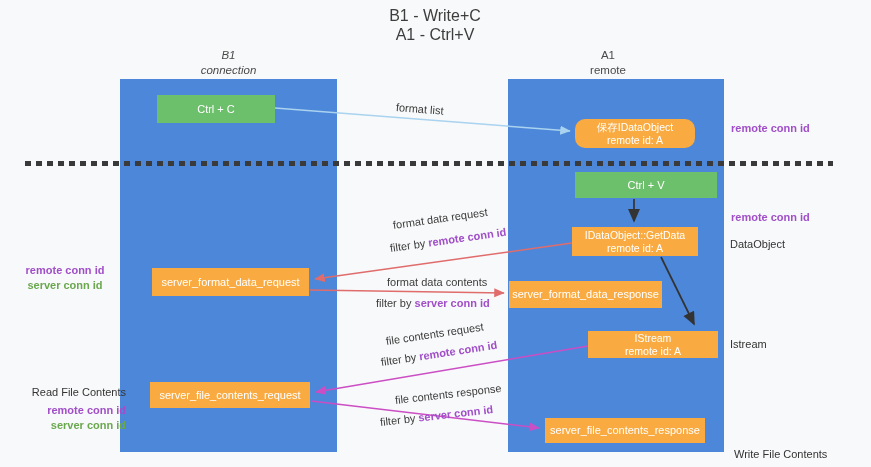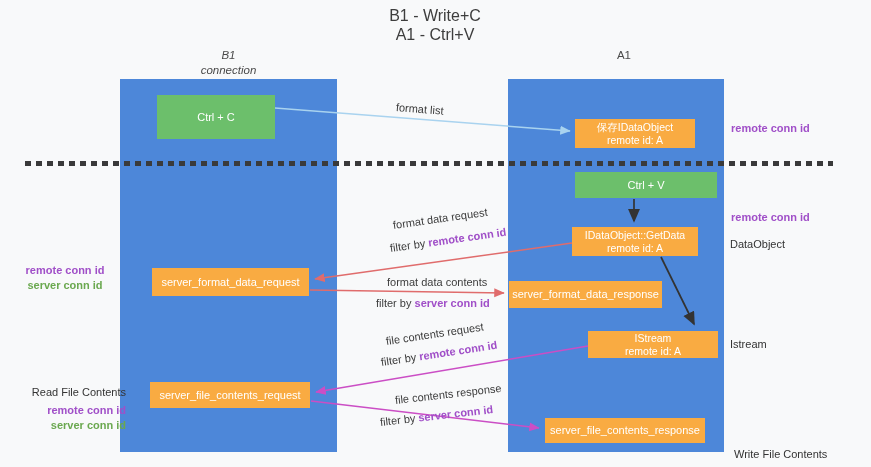--- a/index.html
+++ b/index.html
@@ -23,21 +23,21 @@
     font-size: 16px; line-height: 19px;
     color: #3d3d3d;
   }
   .col-header {
     text-align: center;
     font-size: 11.5px; line-height: 15px;
     color: #4a4a4a;
     z-index: 2;
   }
   .col-header.left { left: 120px; top: 48px; width: 217px; font-style: italic; }
-  .col-header.right { left: 516px; top: 48px; width: 216px; }
+  .col-header.right { left: 500px; top: 48px; width: 216px; }
 
   .lane {
     background: #4d87d9;
     z-index: 1;
   }
   .lane.left  { left: 120px; top: 79px; width: 217px; height: 373px; }
   .lane.right { left: 508px; top: 79px; width: 216px; height: 373px; }
 
   .dashed-line {
     left: 25px; top: 161px; width: 808px; height: 5px;
@@ -51,22 +51,22 @@
     align-items: center; justify-content: center;
     color: #ffffff;
     font-size: 11px; line-height: 13px;
     text-align: center;
     white-space: nowrap;
   }
   .node.green  { background: #6cbf6b; }
   .node.orange { background: #f9ab42; }
   .node.two-line { font-size: 10.5px; }
 
-  .n-ctrl-c      { left: 157px; top: 95px;  width: 118px; height: 44px; }
-  .n-save-obj    { left: 575px; top: 119px; width: 120px; height: 29px; }
+  .n-ctrl-c      { left: 157px; top: 95px;  width: 118px; height: 28px; }
+  .n-save-obj    { left: 575px; top: 119px; width: 120px; height: 29px; border-radius: 10px; }
   .n-ctrl-v      { left: 575px; top: 172px; width: 142px; height: 26px; }
   .n-getdata     { left: 572px; top: 227px; width: 126px; height: 29px; }
   .n-format-req  { left: 152px; top: 268px; width: 157px; height: 28px; }
   .n-format-resp { left: 509px; top: 281px; width: 153px; height: 27px; }
   .n-istream     { left: 588px; top: 331px; width: 130px; height: 27px; }
   .n-file-req    { left: 150px; top: 382px; width: 160px; height: 26px; }
   .n-file-resp   { left: 545px; top: 418px; width: 160px; height: 25px; }
 
   svg.arrows {
     position: absolute; left: 0; top: 0;
@@ -116,20 +116,21 @@
     <div>B1 - Write+C</div>
     <div>A1 - Ctrl+V</div>
   </div>
 
   <div class="abs col-header left">
     <div>B1</div>
     <div>connection</div>
   </div>
   <div class="abs col-header right">
     <div>A1</div>
+    <div>remote</div>
   </div>
 
   <div class="abs lane left"></div>
   <div class="abs lane right"></div>
 
   <div class="abs dashed-line"></div>
 
   <div class="abs node green n-ctrl-c">
     <div>Ctrl + C</div>
   </div>

